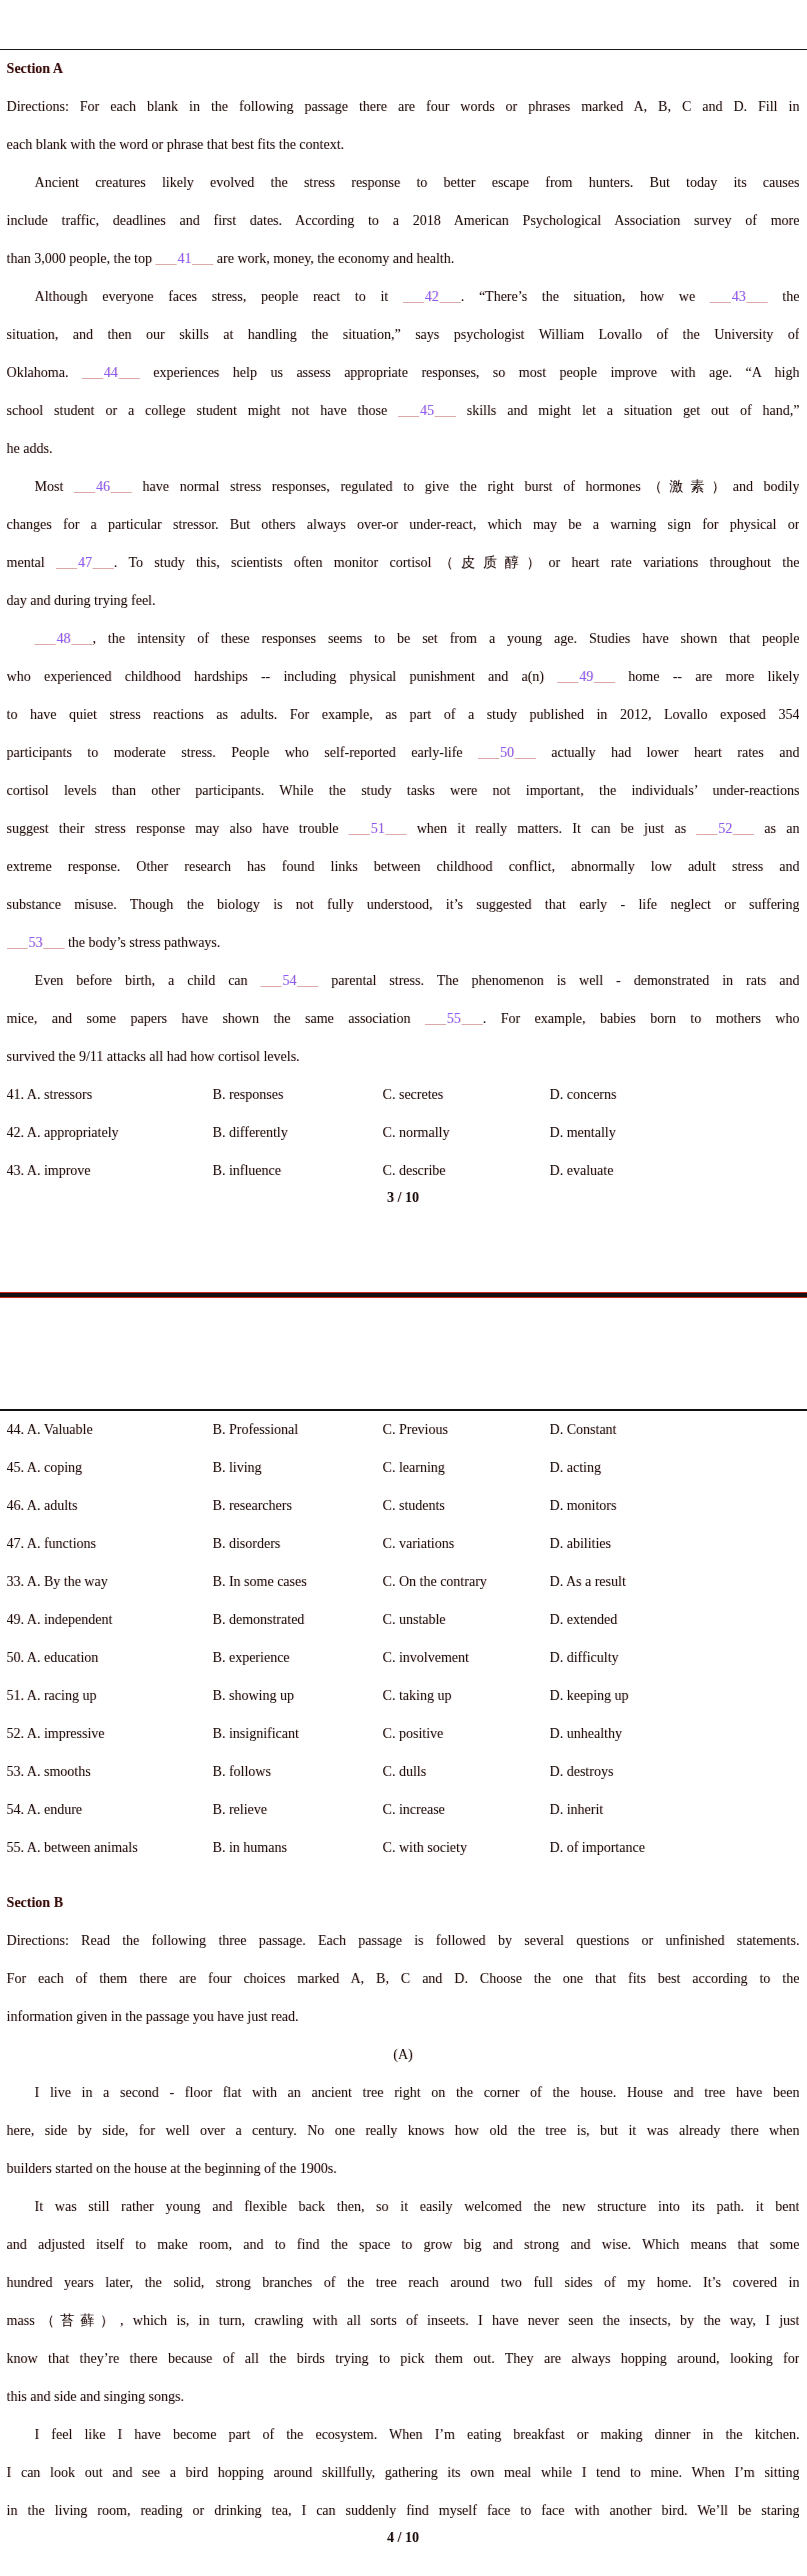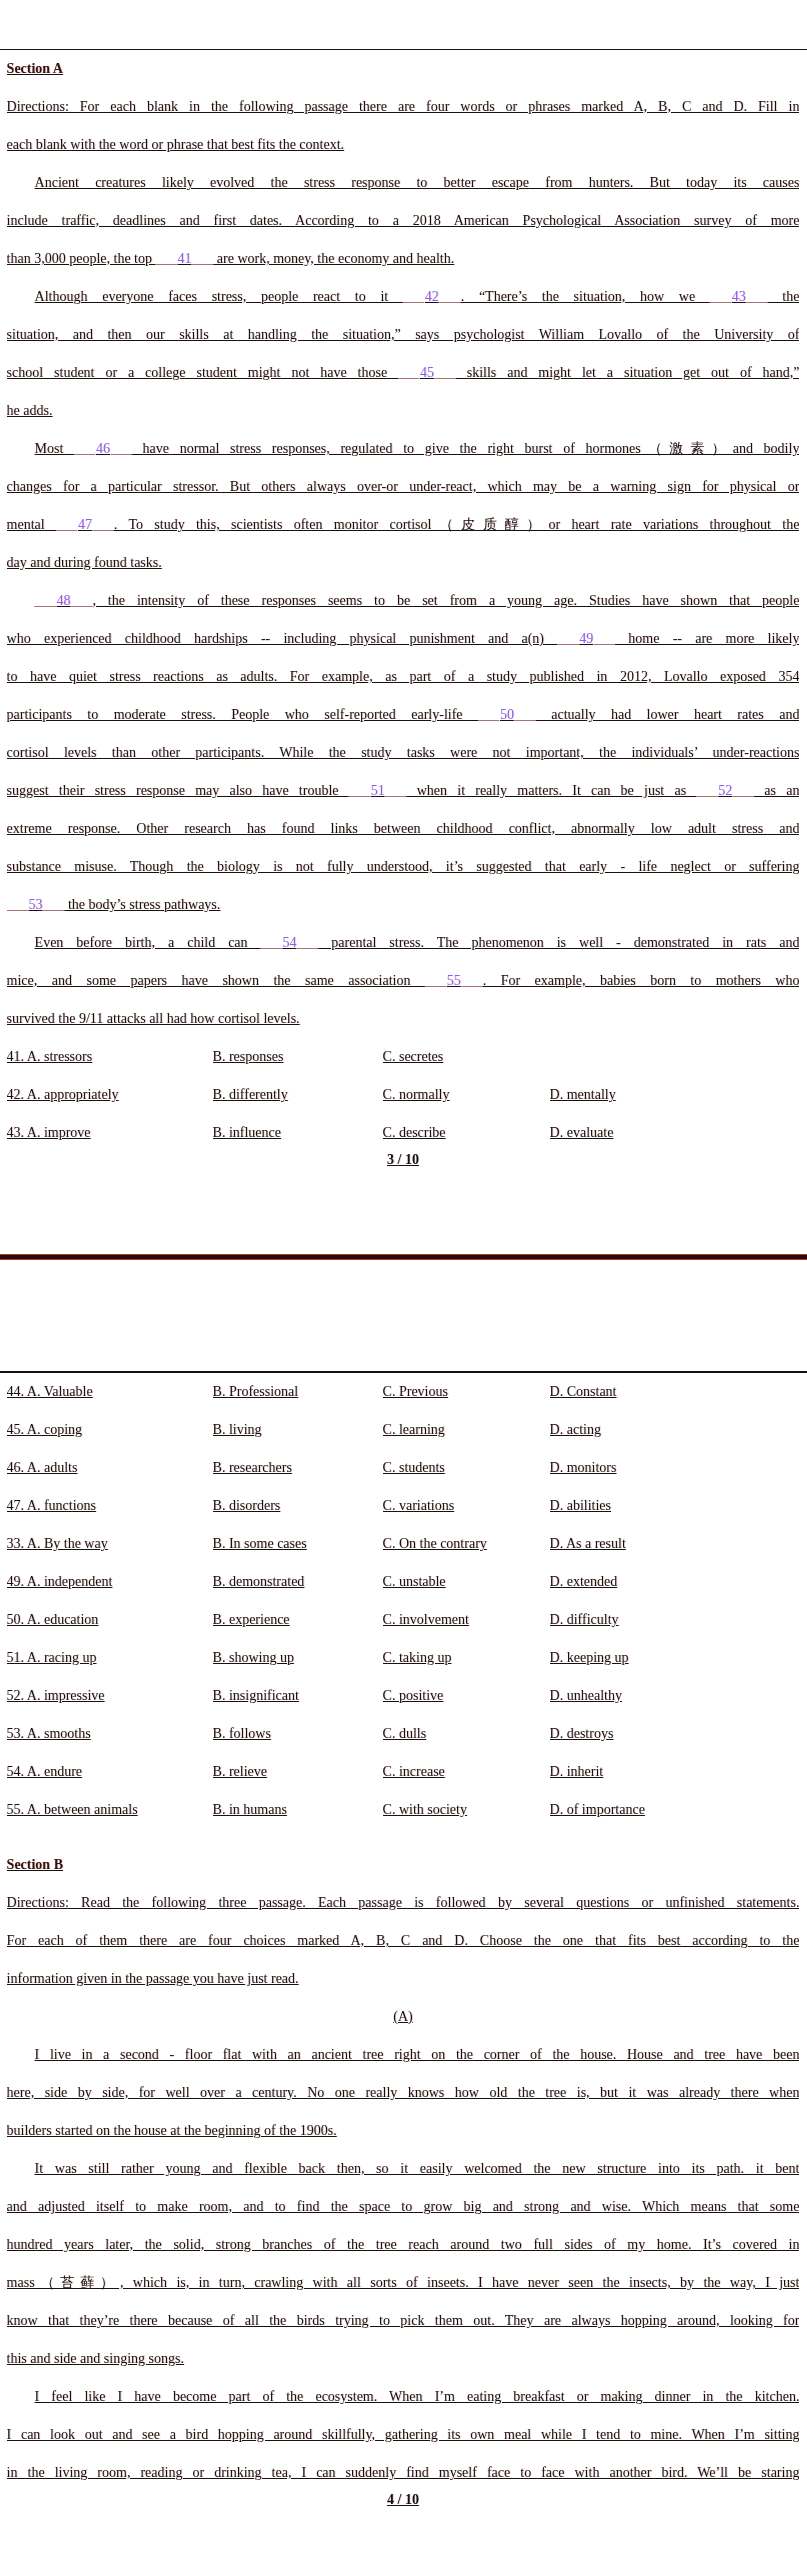--- a/index.html
+++ b/index.html
@@ -2,21 +2,21 @@
 <html style="font-size:15px"><head>
 <meta charset="utf-8">
 <style>
   html,body{margin:0;padding:0;}
   body{
     width:807px;height:2576px;background:#ffffff;overflow:hidden;
     font-family:"Liberation Serif","DejaVu Serif",serif;
     font-size:14px;color:#17110f;
     text-shadow:0.9px 0 0 rgba(190,60,50,0.22);
   }
-  .page{width:807px;text-decoration:underline;}
+  .page{width:807px;}
   .edge3{height:0;border-top:1.9px solid #1b1717;margin-top:49px;}
   .edge4{height:0;border-top:2.8px solid #141112;}
   .content{padding:0 7.6px 0 6.6px;}
   .line{
     line-height:38px;height:38px;overflow:hidden;
     text-align:justify;text-align-last:justify;
   }
   .line.endpara{text-align-last:left;}
   .line.indent{padding-left:28px;}
   .line.heading{font-weight:bold;color:#34100f;text-align-last:left;}
@@ -46,44 +46,46 @@
   <div class="content">
     <div class="line heading">Section A</div>
     <div>
         <div class="line">Directions: For each blank in the following passage there are four words or phrases marked A, B, C and D. Fill in</div>
         <div class="line endpara">each blank with the word or phrase that best fits the context.</div>
         <div class="line indent">Ancient creatures likely evolved the stress response to better escape from hunters. But today its causes</div>
         <div class="line">include traffic, deadlines and first dates. According to a 2018 American Psychological Association survey of more</div>
         <div class="line endpara">than 3,000 people, the top <span class="blank"><span class="u">___</span><span class="n">41</span><span class="u">___</span></span> are work, money, the economy and health.</div>
         <div class="line indent">Although everyone faces stress, people react to it <span class="blank"><span class="u">___</span><span class="n">42</span><span class="u">___</span></span>. “There’s the situation, how we <span class="blank"><span class="u">___</span><span class="n">43</span><span class="u">___</span></span> the</div>
         <div class="line">situation, and then our skills at handling the situation,” says psychologist William Lovallo of the University of</div>
+        <div class="line">Oklahoma. <span class="blank"><span class="u">___</span><span class="n">44</span><span class="u">___</span></span> experiences help us assess appropriate responses, so most people improve with age. “A high</div>
         <div class="line">school student or a college student might not have those <span class="blank"><span class="u">___</span><span class="n">45</span><span class="u">___</span></span> skills and might let a situation get out of hand,”</div>
         <div class="line endpara">he adds.</div>
         <div class="line indent">Most <span class="blank"><span class="u">___</span><span class="n">46</span><span class="u">___</span></span> have normal stress responses, regulated to give the right burst of hormones（激素）and bodily</div>
         <div class="line">changes for a particular stressor. But others always over-or under-react, which may be a warning sign for physical or</div>
         <div class="line">mental <span class="blank"><span class="u">___</span><span class="n">47</span><span class="u">___</span></span>. To study this, scientists often monitor cortisol（皮质醇）or heart rate variations throughout the</div>
-        <div class="line endpara">day and during found tasks.</div>
+        <div class="line endpara">day and during trying feel.</div>
         <div class="line indent"><span class="blank"><span class="u">___</span><span class="n">48</span><span class="u">___</span></span>, the intensity of these responses seems to be set from a young age. Studies have shown that people</div>
         <div class="line">who experienced childhood hardships -- including physical punishment and a(n) <span class="blank"><span class="u">___</span><span class="n">49</span><span class="u">___</span></span> home -- are more likely</div>
         <div class="line">to have quiet stress reactions as adults. For example, as part of a study published in 2012, Lovallo exposed 354</div>
         <div class="line">participants to moderate stress. People who self-reported early-life <span class="blank"><span class="u">___</span><span class="n">50</span><span class="u">___</span></span> actually had lower heart rates and</div>
         <div class="line">cortisol levels than other participants. While the study tasks were not important, the individuals’ under-reactions</div>
         <div class="line">suggest their stress response may also have trouble <span class="blank"><span class="u">___</span><span class="n">51</span><span class="u">___</span></span> when it really matters. It can be just as <span class="blank"><span class="u">___</span><span class="n">52</span><span class="u">___</span></span> as an</div>
         <div class="line">extreme response. Other research has found links between childhood conflict, abnormally low adult stress and</div>
         <div class="line">substance misuse. Though the biology is not fully understood, it’s suggested that early - life neglect or suffering</div>
         <div class="line endpara"><span class="blank"><span class="u">___</span><span class="n">53</span><span class="u">___</span></span> the body’s stress pathways.</div>
         <div class="line indent">Even before birth, a child can <span class="blank"><span class="u">___</span><span class="n">54</span><span class="u">___</span></span> parental stress. The phenomenon is well - demonstrated in rats and</div>
         <div class="line">mice, and some papers have shown the same association <span class="blank"><span class="u">___</span><span class="n">55</span><span class="u">___</span></span>. For example, babies born to mothers who</div>
         <div class="line endpara">survived the 9/11 attacks all had how cortisol levels.</div>
       </div>
     <div>
         <div class="qrow">
           <div class="qcell">41. A. stressors</div>
           <div class="qcell">B. responses</div>
           <div class="qcell">C. secretes</div>
+          <div class="qcell">D. concerns</div>
         </div>
         <div class="qrow">
           <div class="qcell">42. A. appropriately</div>
           <div class="qcell">B. differently</div>
           <div class="qcell">C. normally</div>
           <div class="qcell">D. mentally</div>
         </div>
         <div class="qrow">
           <div class="qcell">43. A. improve</div>
           <div class="qcell">B. influence</div>

